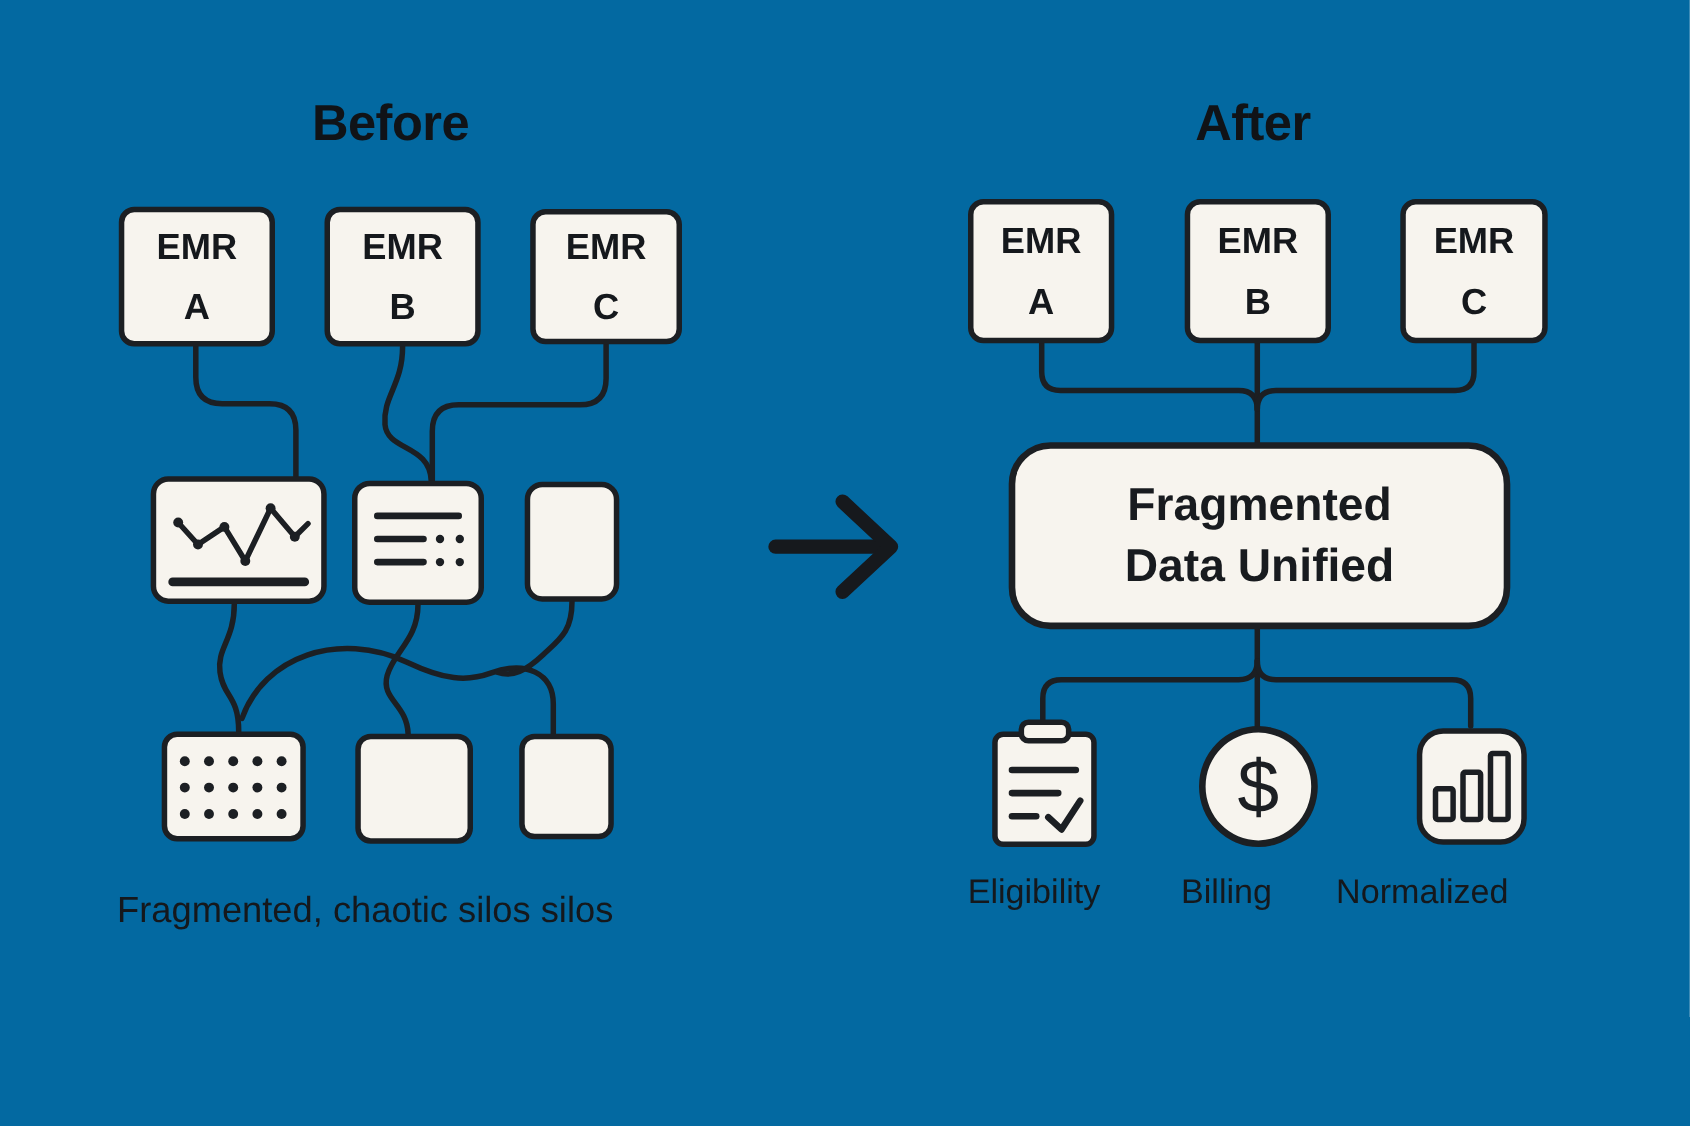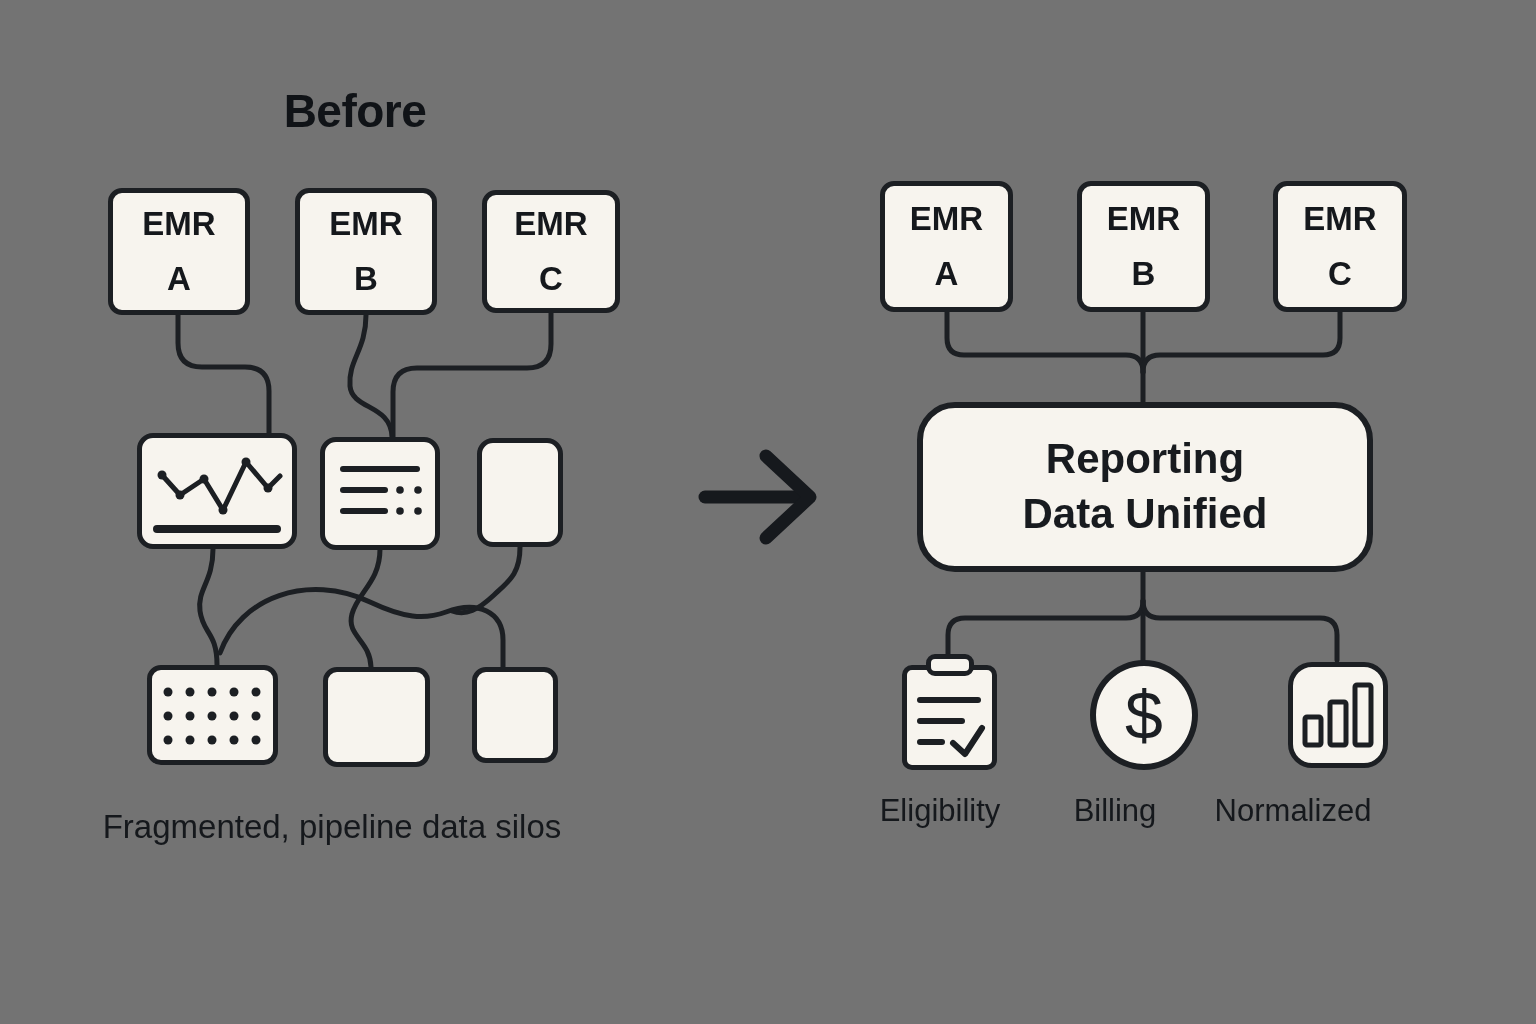--- a/index.html
+++ b/index.html
@@ -1,19 +1,19 @@
 <!DOCTYPE html>
 <html><head>
 <meta charset="utf-8">
 <style>
   html,body{margin:0;padding:0;}
   .canvas{
     position:relative;
     width:1536px;height:1024px;
-    background:#737373;
+    background:#0369a1;
     font-family:"Liberation Sans", sans-serif;
     color:#15181c;
     overflow:hidden;
   }
   .layer{position:absolute;inset:0;pointer-events:none;}
   .title{
     position:absolute;
     font-size:46px;font-weight:700;
     text-align:center;letter-spacing:-0.5px;
     color:#101317;
@@ -148,38 +148,39 @@
           <circle cx="38" cy="70" r="4.5"></circle>
           <circle cx="60" cy="70" r="4.5"></circle>
           <circle cx="82" cy="70" r="4.5"></circle>
           <circle cx="104" cy="70" r="4.5"></circle>
       </g>
     </svg>
   </div>
   <div class="box" style="left:323px;top:667px;width:107px;height:100px;"></div>
   <div class="box" style="left:472px;top:667px;width:86px;height:96px;"></div>
 
-  <div class="caption" style="left:82px;top:808px;width:500px;font-size:33px;">Fragmented, pipeline data silos</div>
-
+  <div class="caption" style="left:82px;top:808px;width:500px;font-size:33px;">Fragmented, chaotic silos silos</div>
+
+  <div class="title" style="left:939px;top:84px;width:400px;">After</div>
 
   <div class="box emr" style="left:880px;top:181px;width:133px;height:131px;">
     <span>EMR</span>
     <span>A</span>
   </div>
   <div class="box emr" style="left:1077px;top:181px;width:133px;height:131px;">
     <span>EMR</span>
     <span>B</span>
   </div>
   <div class="box emr" style="left:1273px;top:181px;width:134px;height:131px;">
     <span>EMR</span>
     <span>C</span>
   </div>
 
   <div class="box pipeline" style="left:917px;top:402px;width:456px;height:170px;">
-    <span>Reporting</span>
+    <span>Fragmented</span>
     <span>Data Unified</span>
   </div>
 
   <div class="box" style="left:902px;top:665px;width:95px;height:105px;border-radius:10px;">
     <svg width="85" height="95" viewBox="0 0 85 95">
       <path d="M13 30 L71 30" fill="none" stroke="#1c1f23" stroke-width="6" stroke-linecap="round"></path>
       <path d="M13 51 L55 51" fill="none" stroke="#1c1f23" stroke-width="6" stroke-linecap="round"></path>
       <path d="M13 72 L35 72" fill="none" stroke="#1c1f23" stroke-width="6" stroke-linecap="round"></path>
       <path d="M46 73 L58 84 L75 58" fill="none" stroke="#1c1f23" stroke-width="6" stroke-linecap="round" stroke-linejoin="round"></path>
     </svg>

